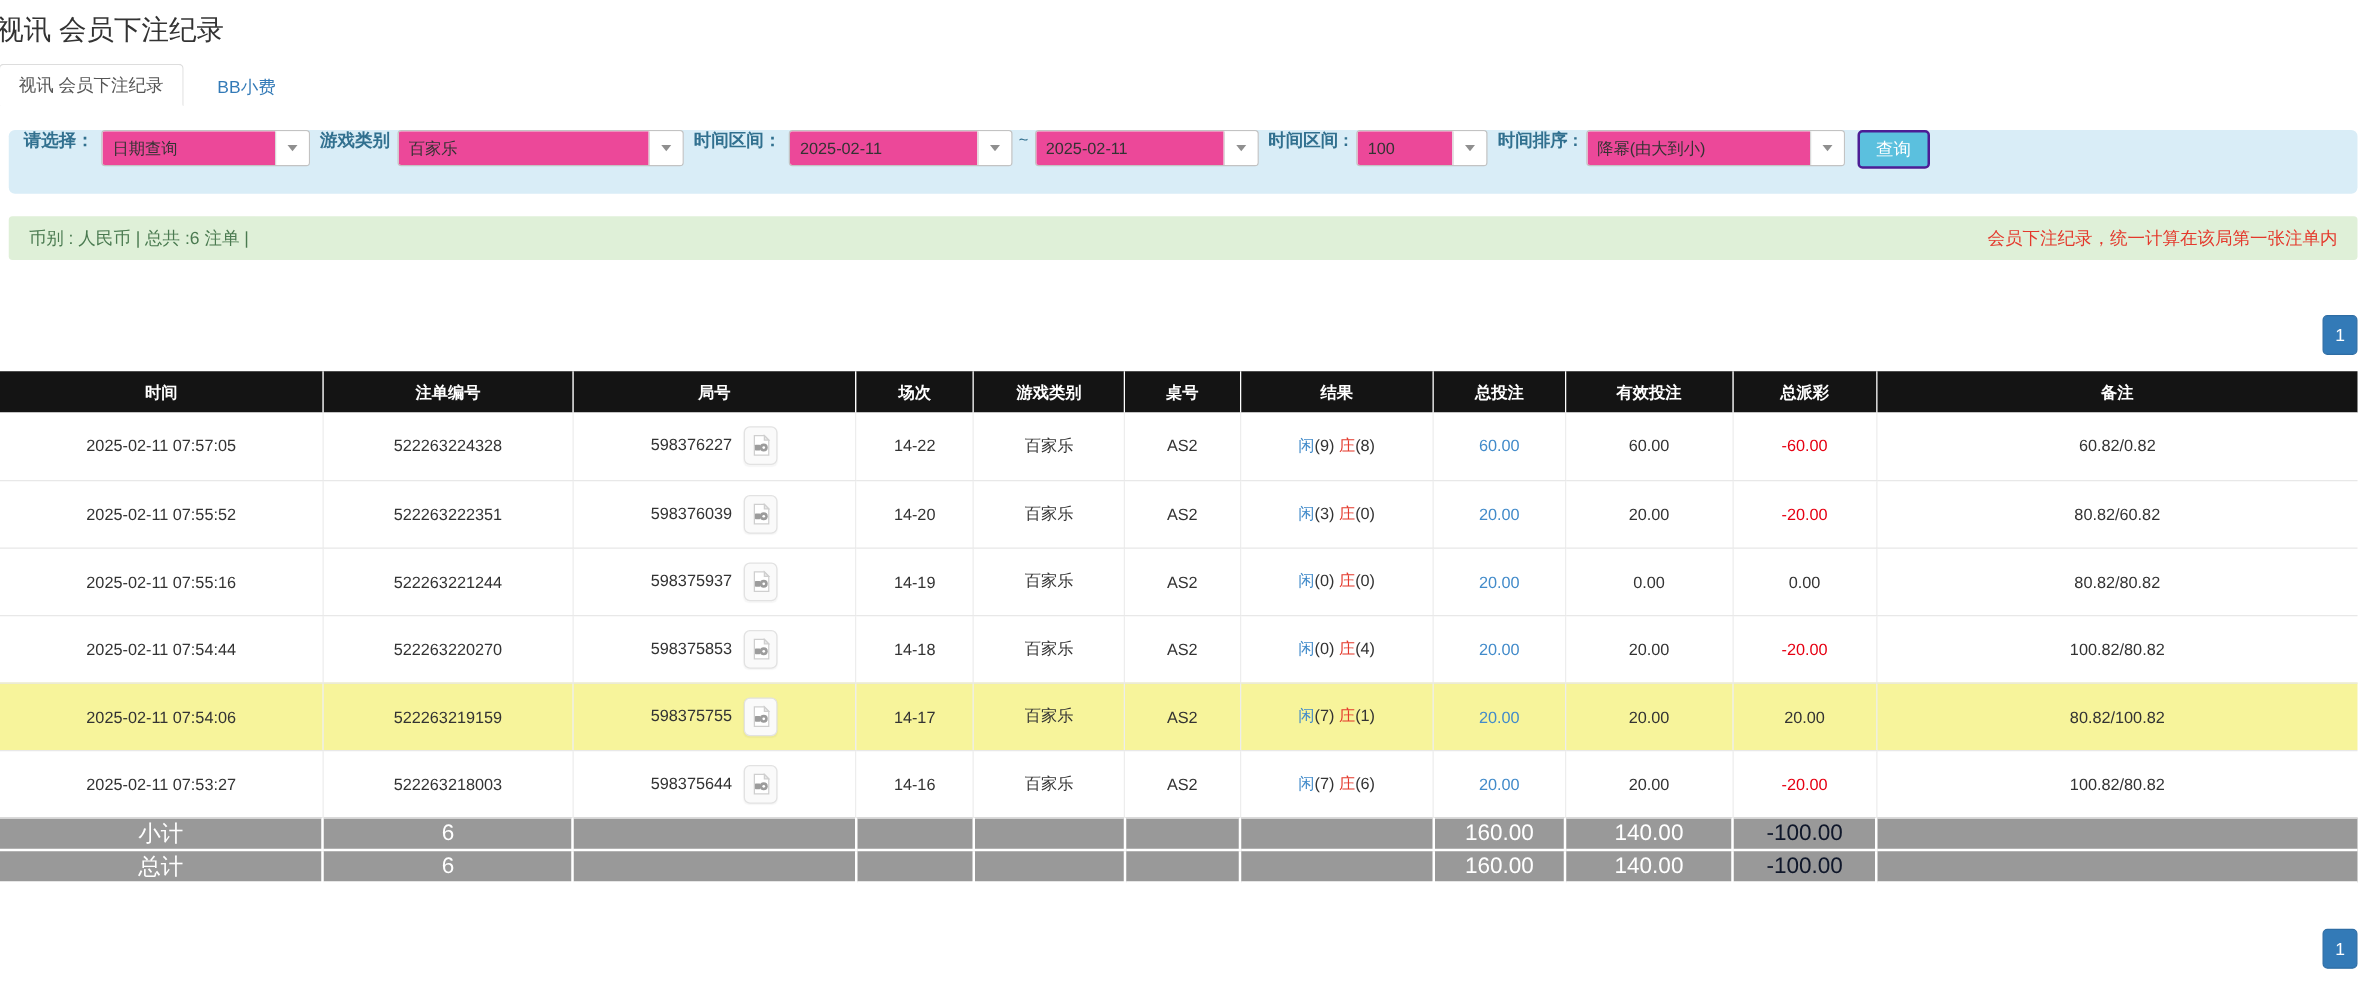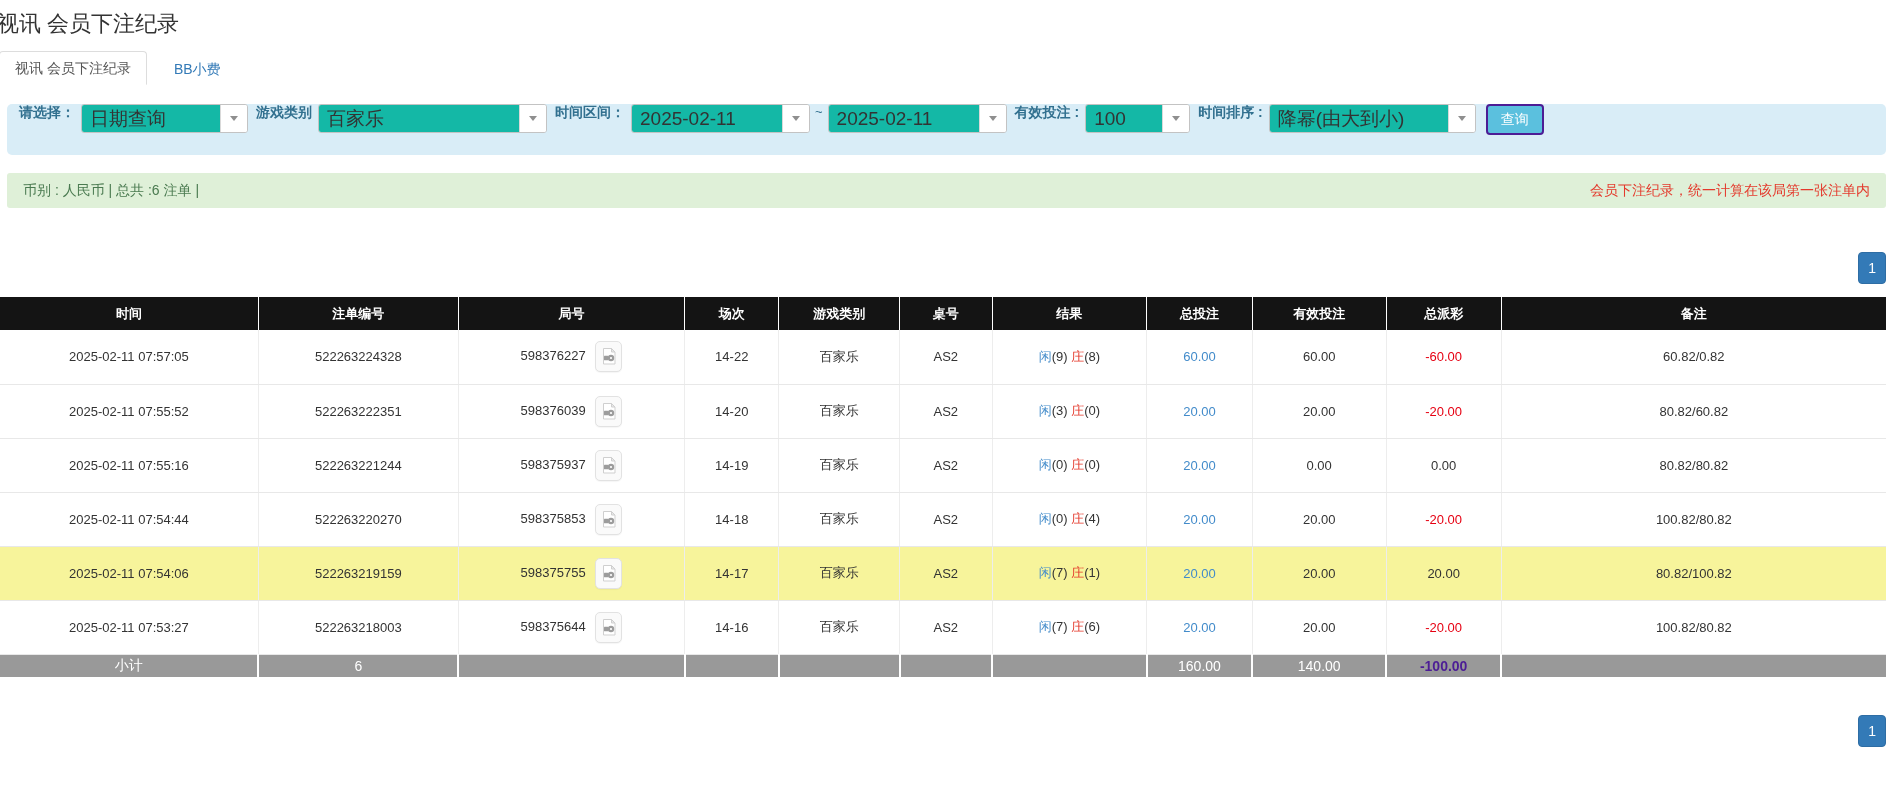--- a/index.html
+++ b/index.html
@@ -27,22 +27,22 @@
   
   .filter-bar {
     margin:19px 8px 0 7px; background:#d9edf7; border-radius:5px;
     height:51px; display:flex; padding:0 12px;
     white-space:nowrap;
   }
   .f-label { font-weight:bold; color:#31708f; font-size:14px; margin:0 6px 0 8px; }
   .combo { display:inline-flex; align-items:stretch; height:29px; background:#fff;
     border:1px solid #c3c3c3; border-radius:3px; overflow:hidden; }
   .combo-input {
-    border:none; outline:none; padding:0 8px; font-size:19px; color:#333;
-    font-family:"Liberation Sans", sans-serif; background:#14b8a6; height:100%;
+    border:none; outline:none; padding:0 8px; font-size:13px; color:#333;
+    font-family:"Liberation Sans", sans-serif; background:#ec4899; height:100%;
   }
   .combo-arrow {
     width:27px; border-left:1px solid #d9d9d9; background:#fff;
     display:flex; align-items:center; justify-content:center; cursor:pointer;
   }
   .combo-arrow::after { content:""; width:0; height:0; border-left:4px solid transparent;
     border-right:4px solid transparent; border-top:5px solid #8f8f8f; }
   .tilde { color:#31708f; margin:0 5px; font-size:13px; }
   .btn-search {
     margin-left:10px; background:#5bc0de; color:#fff; border:2px solid #4c1d95;
@@ -89,24 +89,24 @@
   .neg { color:#e60012; }
   .vid-btn {
     display:inline-flex; align-items:center; justify-content:center;
     width:27px; height:31px; margin-left:6px; vertical-align:middle;
     background:#fafafa; border:1px solid #e2e2e2; border-radius:5px;
     box-shadow:0 1px 1px rgba(0,0,0,.04); cursor:pointer;
   }
   
   tr.sumrow td {
     background:#999999; color:#fff; height:24px;
-    border-right:2px solid #fff; border-bottom:2px solid #fff; font-size:14px;margin-top:34px;
+    border-right:2px solid #fff; border-bottom:2px solid #fff; font-size:18px;margin-top:34px;
   }
   tr.sumrow td:last-child { border-right:none; }
-  tr.sumrow td.neg { color:#4c1d95;font-weight:bold; }
+  tr.sumrow td.neg { color:#0f172a; }
 </style>
 </head>
 <body>
 
 <h1 class="page-title">视讯 会员下注纪录</h1>
 
 <div class="tabs">
   <div class="tab active">视讯 会员下注纪录</div>
   <div class="tab link">BB小费</div>
 </div>
@@ -128,21 +128,21 @@
   <span class="combo">
     <input class="combo-input" style="width: 150px;" readonly="" value="2025-02-11">
     <span class="combo-arrow"></span>
   </span>
   <span class="tilde">~</span>
   <span class="combo">
     <input class="combo-input" style="width: 150px;" readonly="" value="2025-02-11">
     <span class="combo-arrow"></span>
   </span>
 
-  <span class="f-label">有效投注 :</span>
+  <span class="f-label">时间区间 :</span>
   <span class="combo">
     <input class="combo-input" style="width: 76px;" readonly="" value="100">
     <span class="combo-arrow"></span>
   </span>
 
   <span class="f-label">时间排序 :</span>
   <span class="combo">
     <input class="combo-input" style="width: 178px;" readonly="" value="降幂(由大到小)">
     <span class="combo-arrow"></span>
   </span>
@@ -353,18 +353,31 @@
       <td></td>
         <td></td>
         <td></td>
       <td></td>
         <td></td>
       <td>160.00</td>
       <td>140.00</td>
       <td class="neg">-100.00</td>
       <td></td>
     </tr>
+    <tr class="sumrow">
+      <td>总计</td>
+      <td>6</td>
+      <td></td>
+        <td></td>
+        <td></td>
+      <td></td>
+        <td></td>
+      <td>160.00</td>
+      <td>140.00</td>
+      <td class="neg">-100.00</td>
+      <td></td>
+    </tr>
   </tbody>
 </table>
 
 <div class="pager-row bottom">
   <span class="page-btn">1</span>
 </div>
 
 </body></html>

